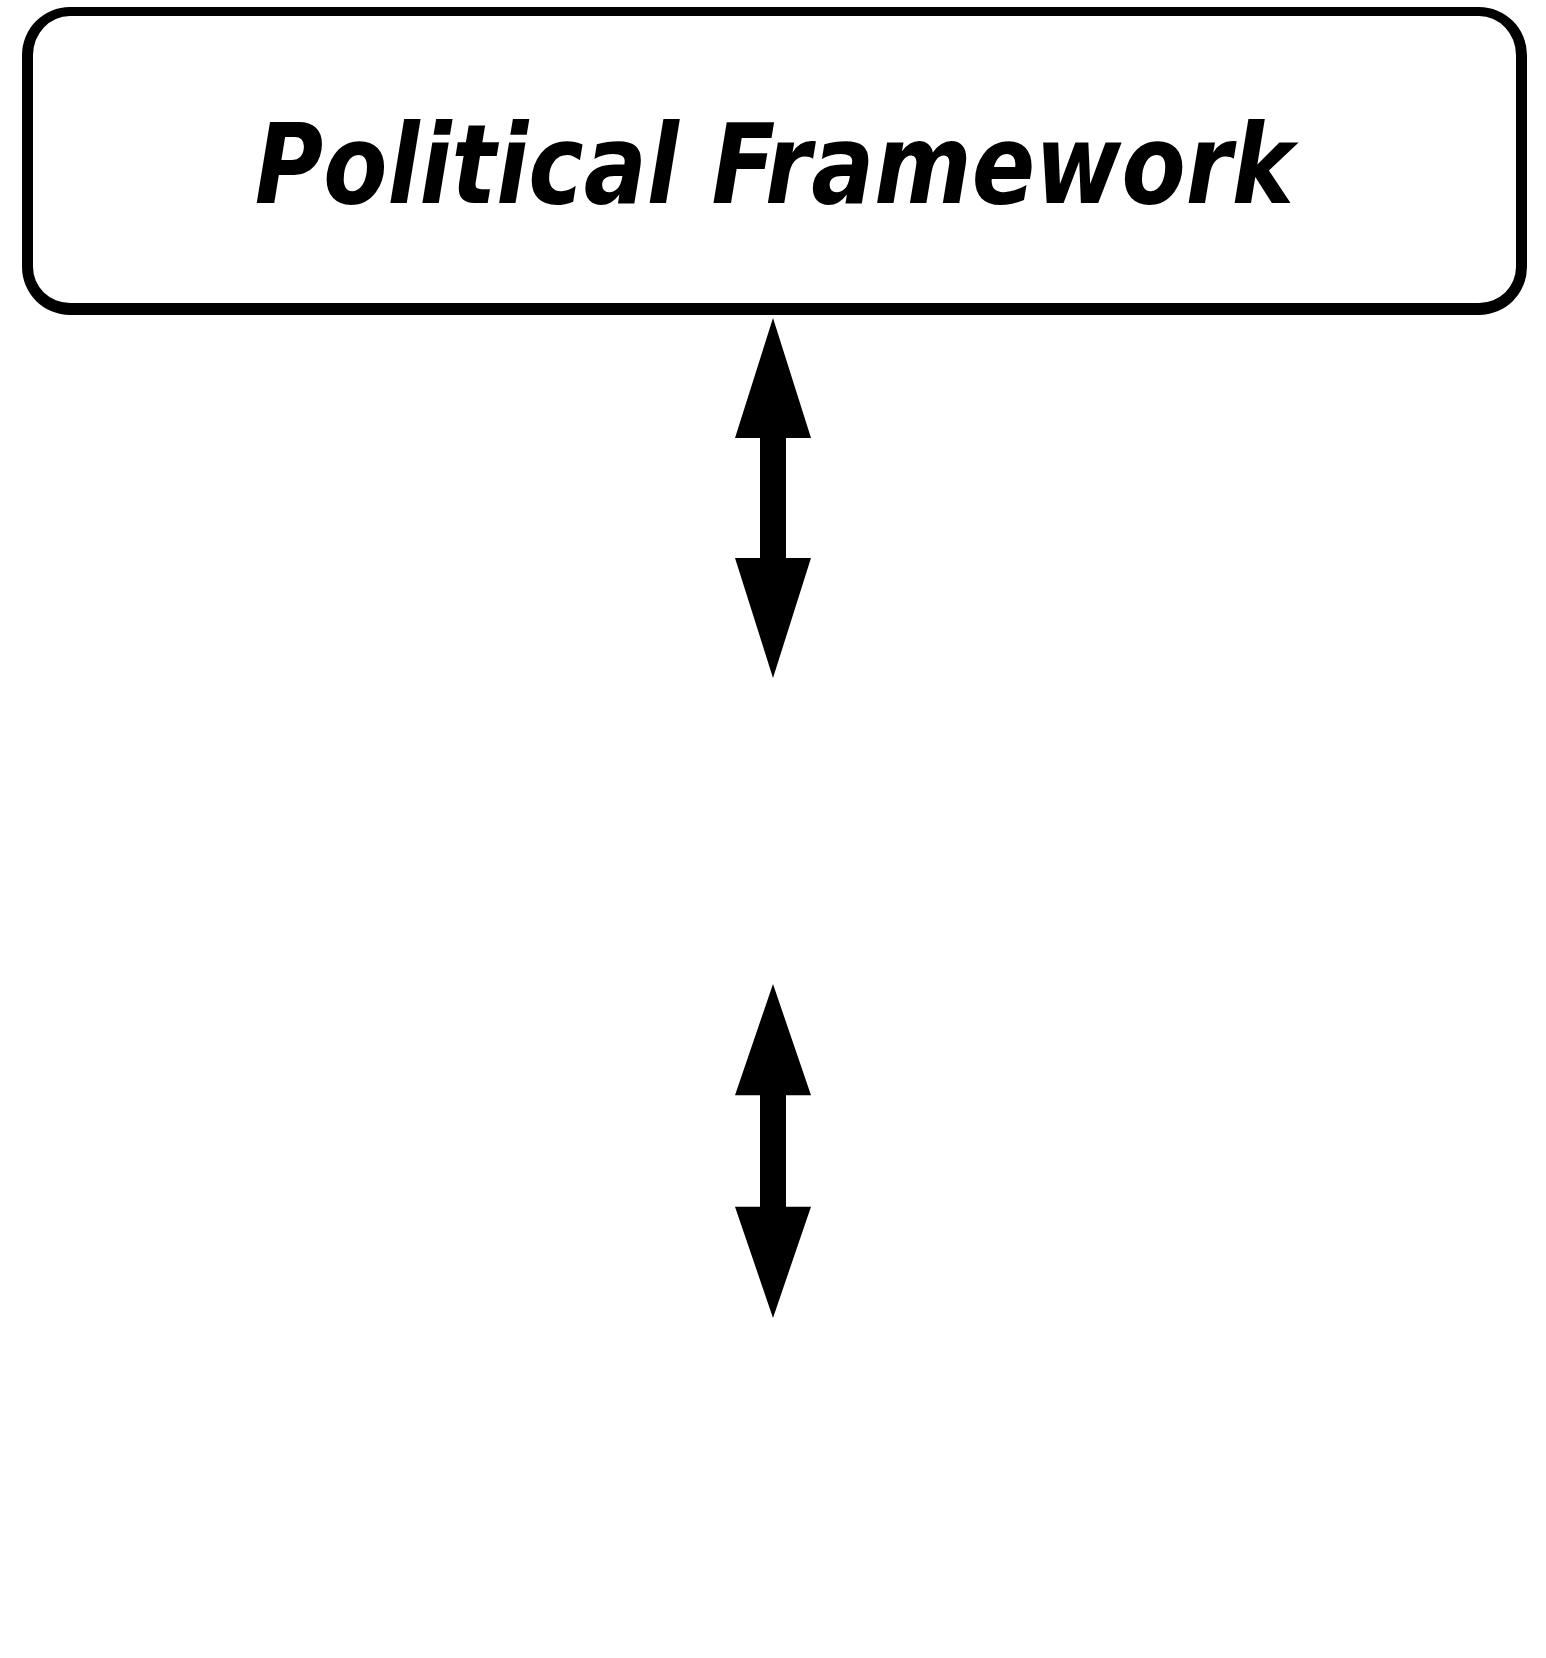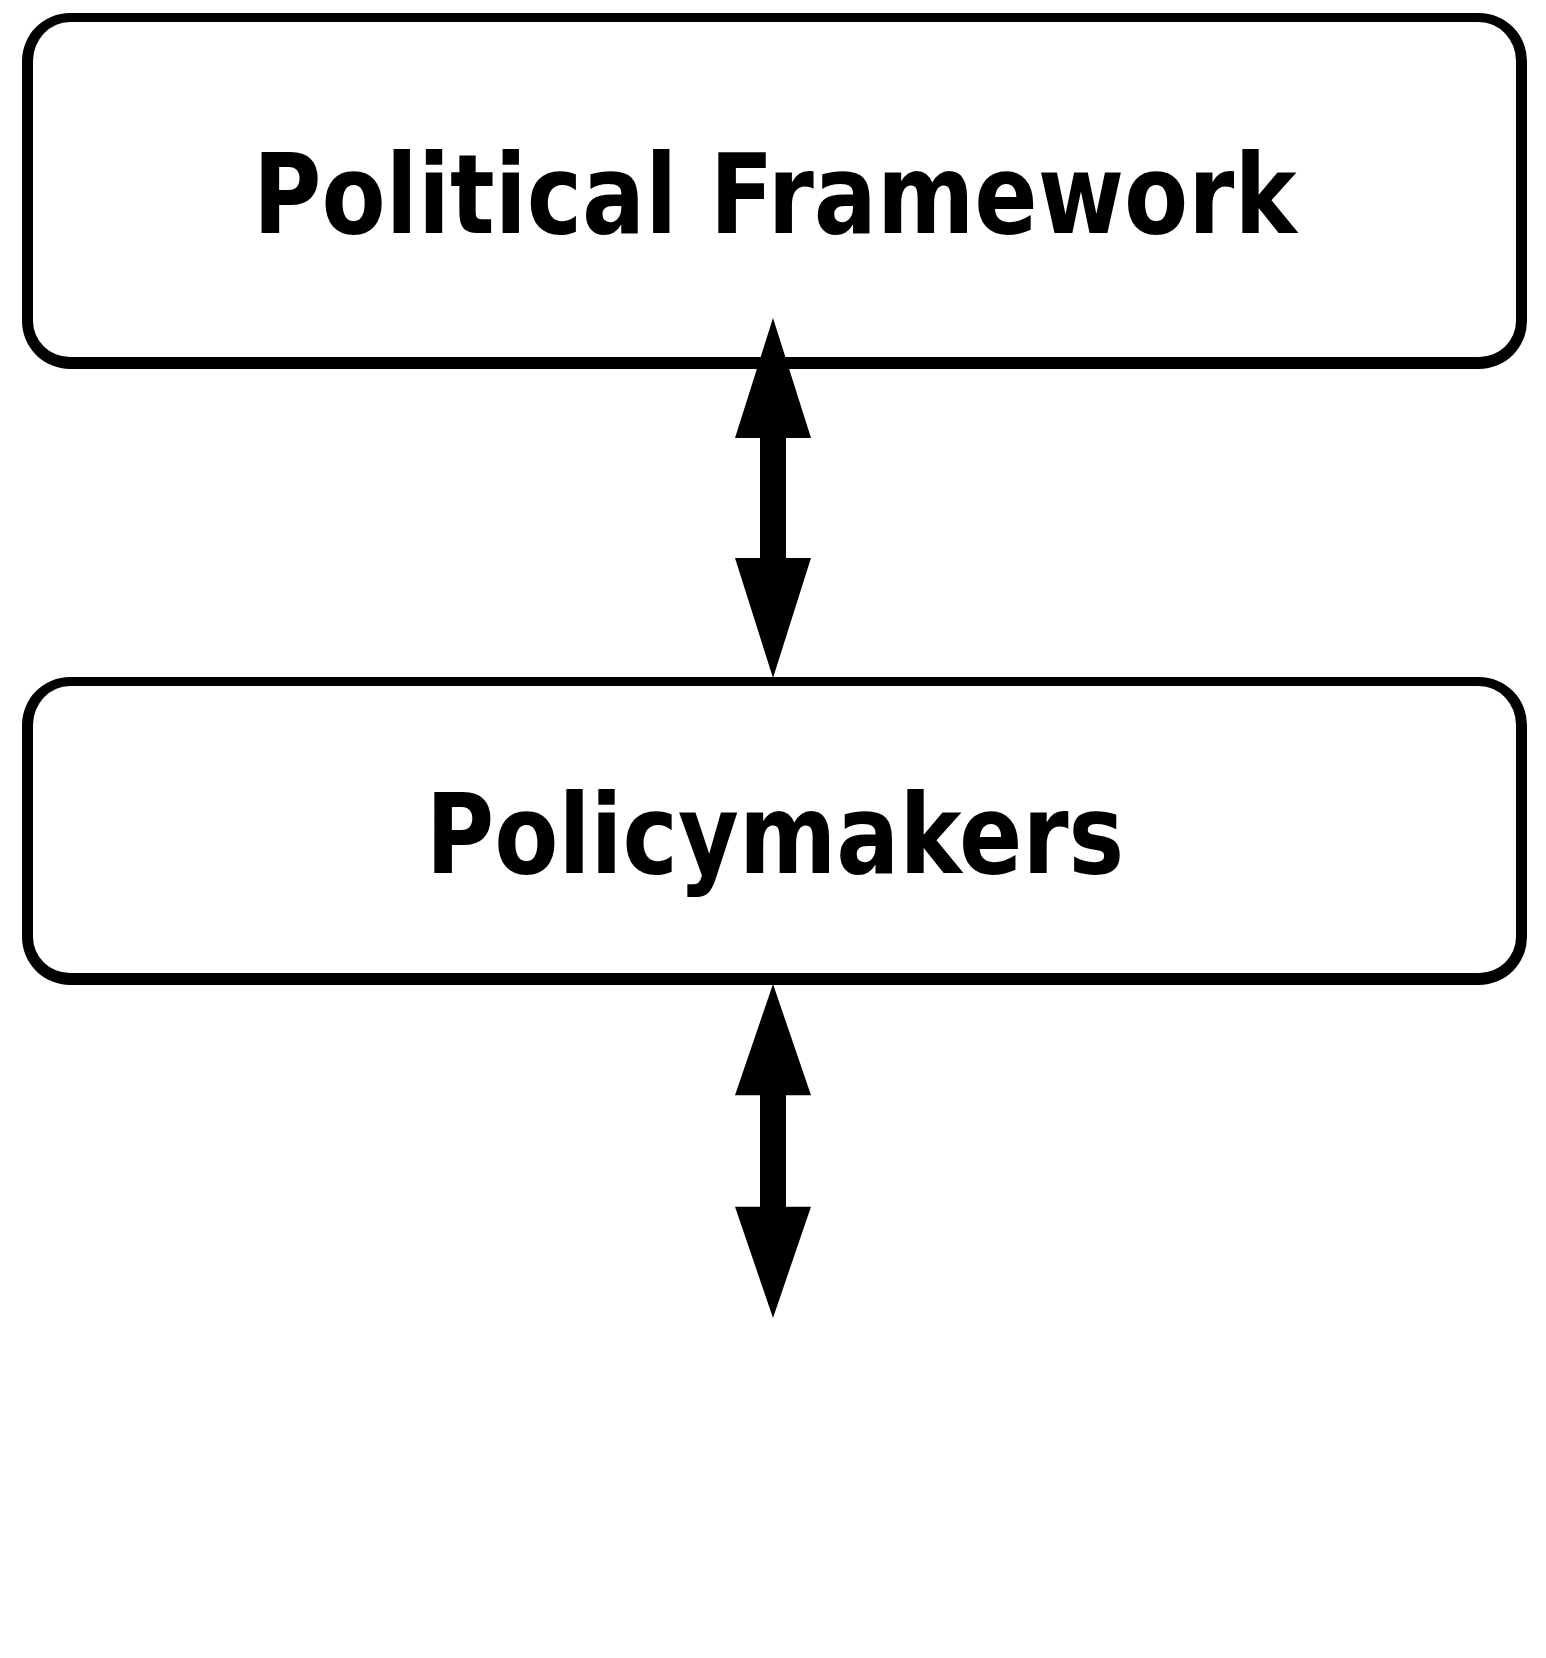--- a/index.html
+++ b/index.html
@@ -32,21 +32,21 @@
   .node-label {
     font-size: 110px;
     font-weight: bold;
     color: #000000;
     white-space: nowrap;
     transform: scaleX(0.85);
     transform-origin: center center;
     line-height: 1;
     padding-top: 10px;
   }
-  #node-political-framework { top: 13px;    height: 356px; }
+  #node-political-framework { top: 7px;    height: 308px; font-style: italic; }
   #node-policymakers        { top: 677px;  height: 308px; }
   #node-policies            { top: 1317px; height: 316px; }
 
   .connector {
     position: absolute;
     left: 733px;
     width: 80px;
   }
   #connector-1 { top: 318px; height: 360px; }
   #connector-2 { top: 984px; height: 334px; }
@@ -64,23 +64,20 @@
   <div class="node" id="node-political-framework">
     <span class="node-label">Political Framework</span>
   </div>
 
   <div class="connector" id="connector-1">
     <svg viewBox="0 0 80 360" preserveAspectRatio="none">
       <polygon points="40,0 78,120 53,120 53,240 78,240 40,360 2,240 27,240 27,120 2,120" fill="#000000"></polygon>
     </svg>
   </div>
 
-  <div class="node" id="node-policymakers">
-    <span class="node-label">Policymakers</span>
-  </div>
 
   <div class="connector" id="connector-2">
     <svg viewBox="0 0 80 360" preserveAspectRatio="none">
       <polygon points="40,0 78,120 53,120 53,240 78,240 40,360 2,240 27,240 27,120 2,120" fill="#000000"></polygon>
     </svg>
   </div>
 
 
 </div>
 

